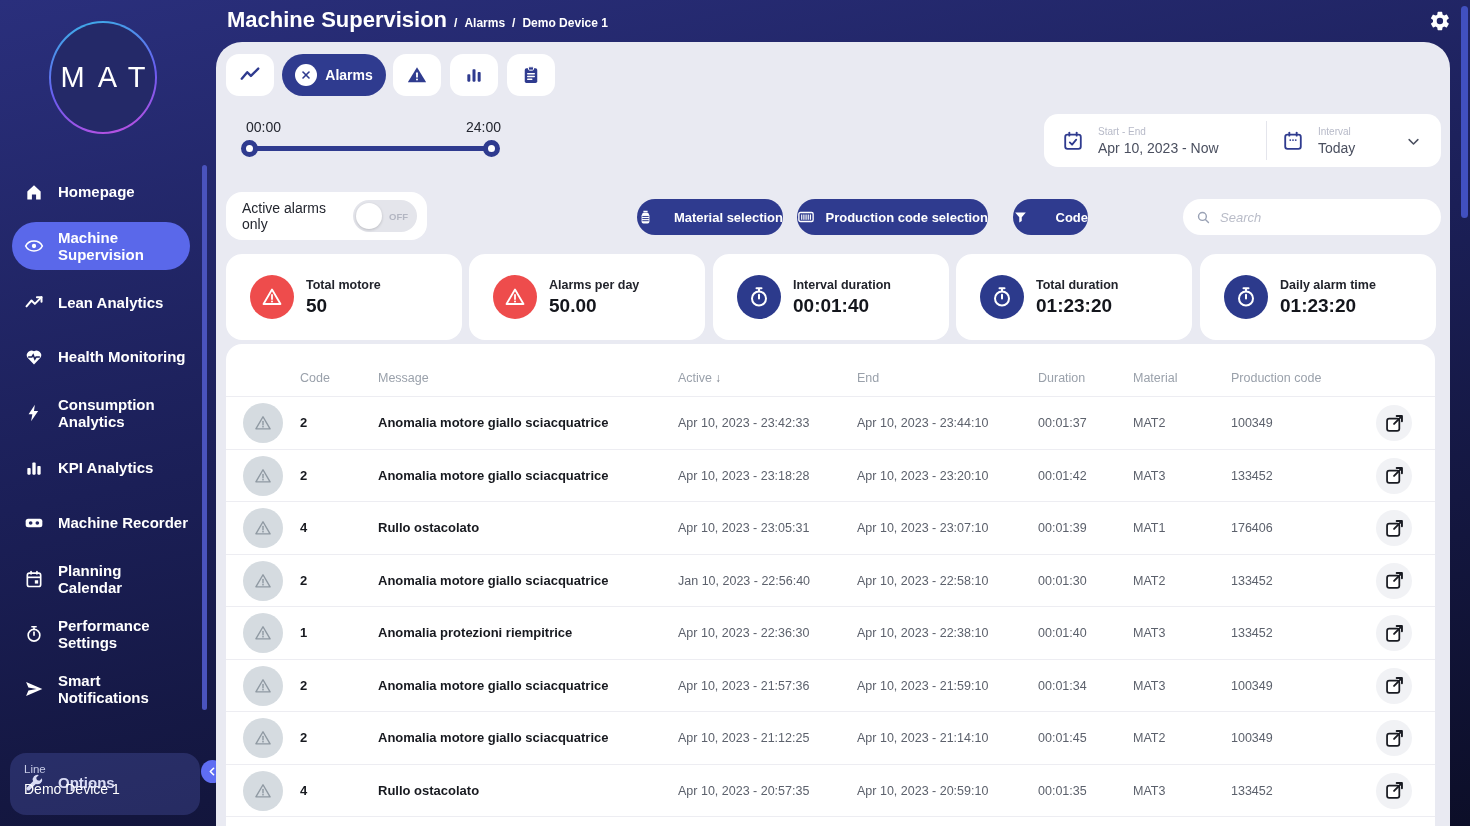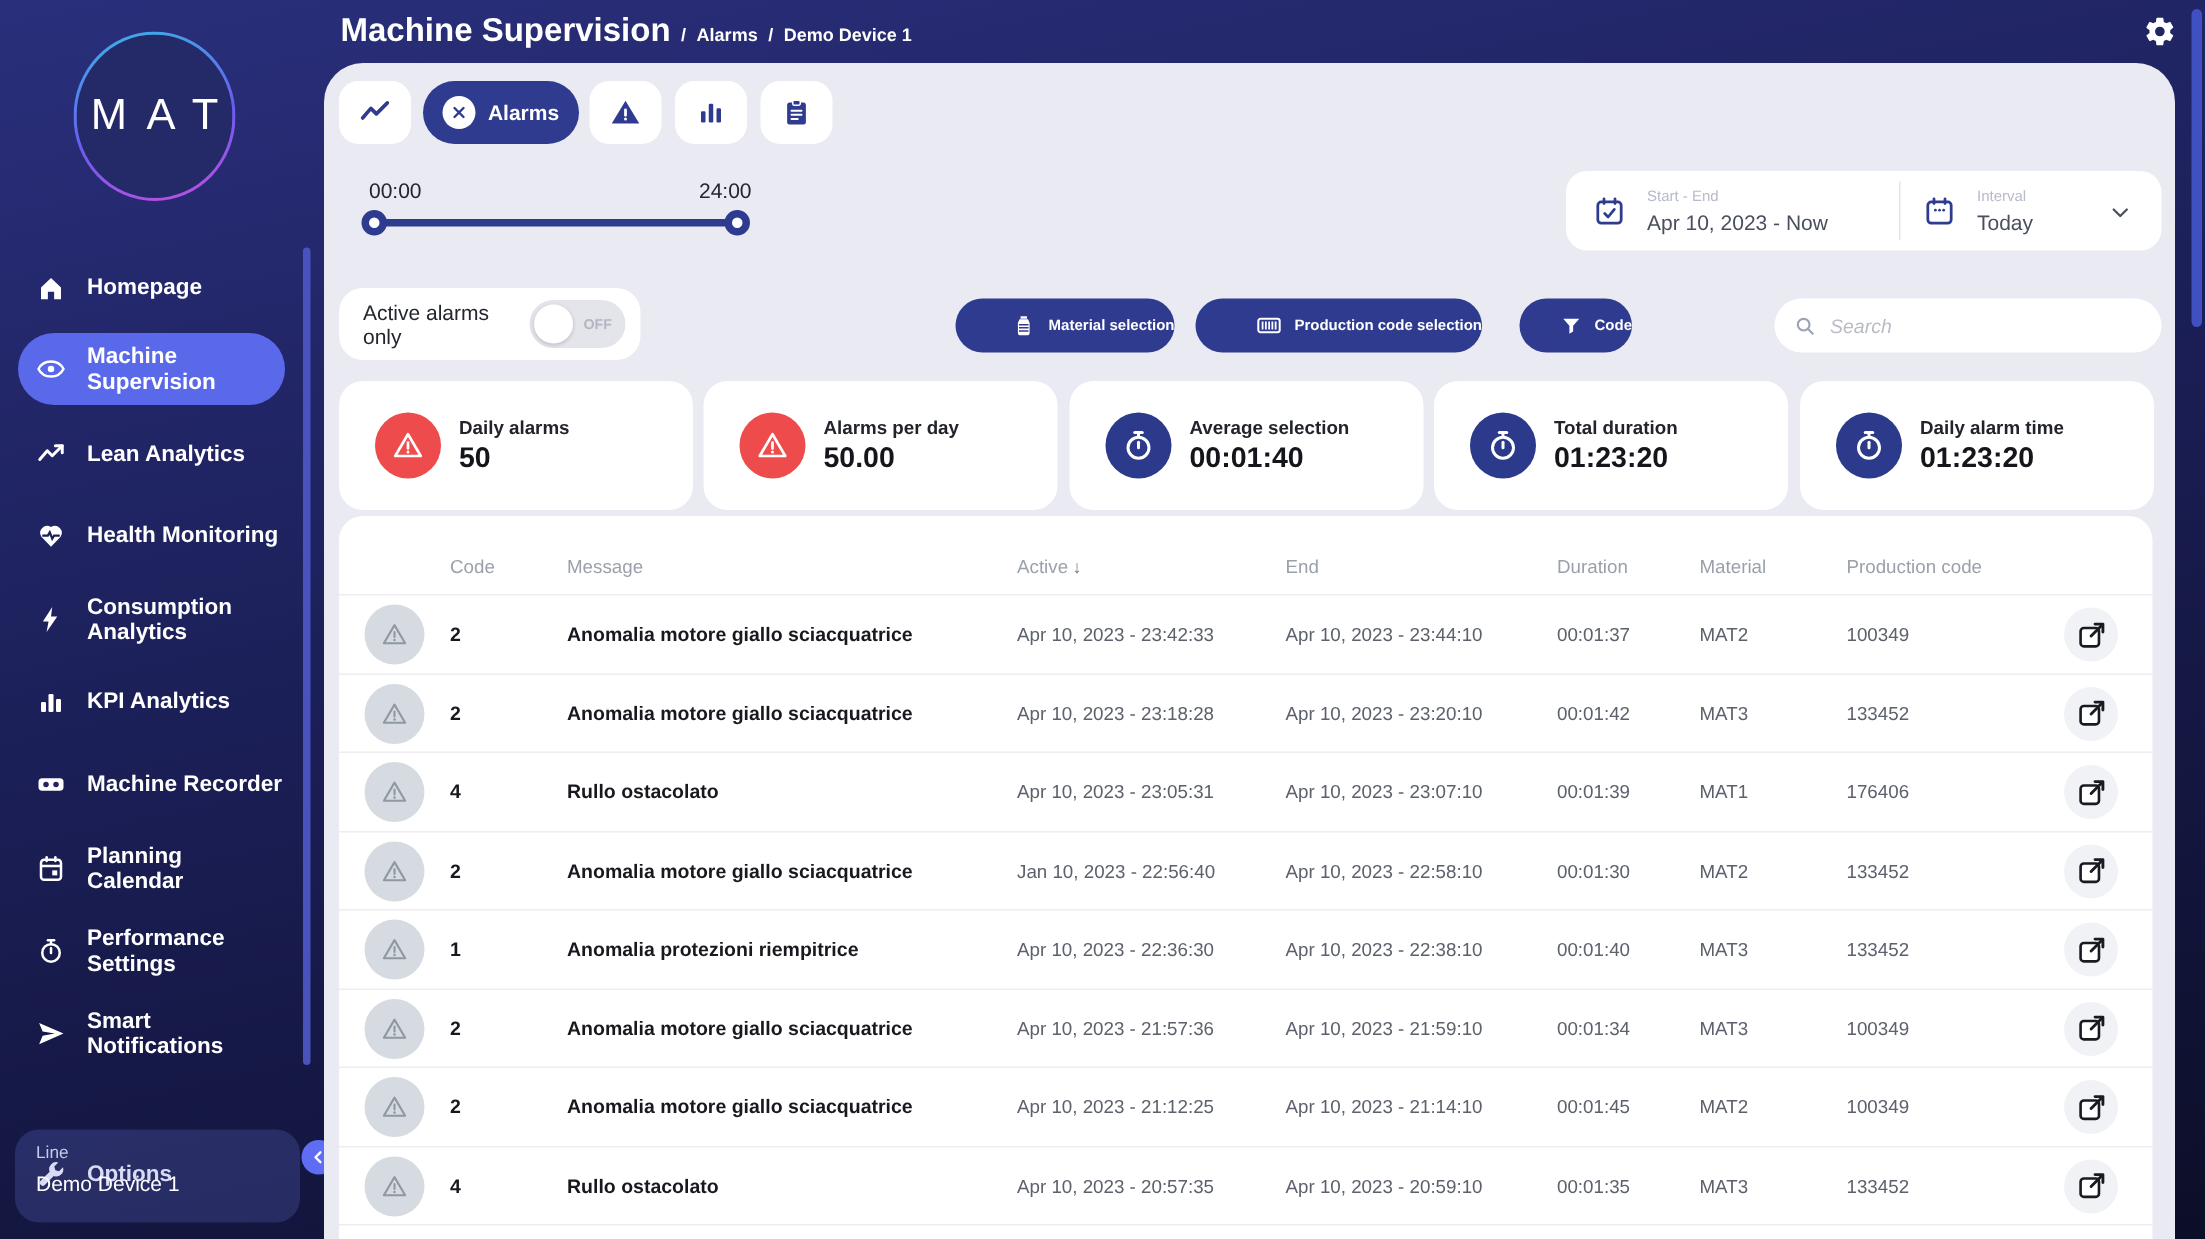--- a/index.html
+++ b/index.html
@@ -61,22 +61,22 @@
 
   .toggle-card { position:absolute; left:10px; top:150px; width:201px; height:48px; background:#fff;
     border-radius:16px; display:flex; align-items:center; padding:0 10px 0 16px; }
   .toggle-card .tg-label { font-size:14px; color:#23262f; flex:1; }
   .tg-track { position:relative; width:64px; height:32px; background:#e4e5eb; border-radius:16px; cursor:pointer; }
   .tg-knob { position:absolute; left:3px; top:3px; width:26px; height:26px; border-radius:50%; background:#fff;
     box-shadow:0 1px 3px rgba(0,0,0,0.18); }
   .tg-state { position:absolute; right:9px; top:11px; font-size:9.5px; font-weight:700; color:#b3b6c2; }
 
   .pill-btn { position:absolute; top:157px; height:36px; background:#2f3b8f; border:none; border-radius:18px;
-    color:#fff; font-weight:700; font-size:10px; font-family:inherit;
-    display:flex; align-items:center; justify-content:flex-end; gap:8px; cursor:pointer; }
+    color:#fff; font-weight:700; font-size:13px; font-family:inherit;
+    display:flex; align-items:center; justify-content:space-between; gap:8px; cursor:pointer; }
   .search-box { position:absolute; left:967px; top:157px; width:258px; height:36px; background:#fff;
     border-radius:18px; display:flex; align-items:center; padding:0 12px; gap:8px; }
   .search-box input { border:none; outline:none; flex:1; font-size:13px; color:#3a3f4e; background:transparent;
     font-family:inherit; }
   .search-box input::placeholder { font-style:italic; color:#b9bcc8; }
 
   .stat-card { position:absolute; top:212px; width:236px; height:86px; background:#fff; border-radius:16px;
     display:flex; align-items:center; padding-left:24px; gap:12px; }
   .stat-ic { width:44px; height:44px; border-radius:50%; display:flex; align-items:center; justify-content:center;
     flex:0 0 44px; }
@@ -351,21 +351,21 @@
 
     <div class="stat-card" style="left:10px">
       <span class="stat-ic red">
         <svg viewBox="0 0 24 24" width="24" height="24">
             <path d="M12 4.5 20.5 19h-17z" fill="none" stroke="#fff" stroke-width="1.8" stroke-linejoin="round"></path>
             <line x1="12" y1="10" x2="12" y2="14" stroke="#fff" stroke-width="1.8" stroke-linecap="round"></line>
             <circle cx="12" cy="16.4" r="1" fill="#fff"></circle>
           </svg>
       </span>
       <div>
-          <div class="stat-label">Daily alarms</div>
+          <div class="stat-label">Total motore</div>
       <div class="stat-value">50</div>
         </div>
     </div>
     <div class="stat-card" style="left:253px">
       <span class="stat-ic red">
         <svg viewBox="0 0 24 24" width="24" height="24">
             <path d="M12 4.5 20.5 19h-17z" fill="none" stroke="#fff" stroke-width="1.8" stroke-linejoin="round"></path>
             <line x1="12" y1="10" x2="12" y2="14" stroke="#fff" stroke-width="1.8" stroke-linecap="round"></line>
             <circle cx="12" cy="16.4" r="1" fill="#fff"></circle>
           </svg>
@@ -378,21 +378,21 @@
     <div class="stat-card" style="left:497px">
       <span class="stat-ic blue">
         <svg viewBox="0 0 24 24" width="24" height="24">
             <circle cx="12" cy="13.5" r="7" fill="none" stroke="#fff" stroke-width="2"></circle>
             <line x1="12" y1="13.5" x2="12" y2="9.8" stroke="#fff" stroke-width="2" stroke-linecap="round"></line>
             <line x1="12" y1="6.5" x2="12" y2="4" stroke="#fff" stroke-width="2"></line>
             <line x1="9.5" y1="3.3" x2="14.5" y2="3.3" stroke="#fff" stroke-width="2" stroke-linecap="round"></line>
           </svg>
       </span>
       <div>
-          <div class="stat-label">Average selection</div>
+          <div class="stat-label">Interval duration</div>
       <div class="stat-value">00:01:40</div>
         </div>
     </div>
     <div class="stat-card" style="left:740px">
       <span class="stat-ic blue">
         <svg viewBox="0 0 24 24" width="24" height="24">
             <circle cx="12" cy="13.5" r="7" fill="none" stroke="#fff" stroke-width="2"></circle>
             <line x1="12" y1="13.5" x2="12" y2="9.8" stroke="#fff" stroke-width="2" stroke-linecap="round"></line>
             <line x1="12" y1="6.5" x2="12" y2="4" stroke="#fff" stroke-width="2"></line>
             <line x1="9.5" y1="3.3" x2="14.5" y2="3.3" stroke="#fff" stroke-width="2" stroke-linecap="round"></line>

